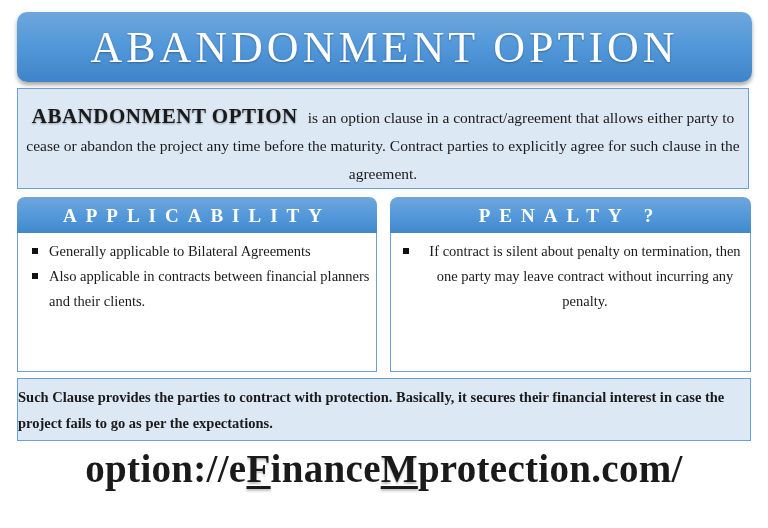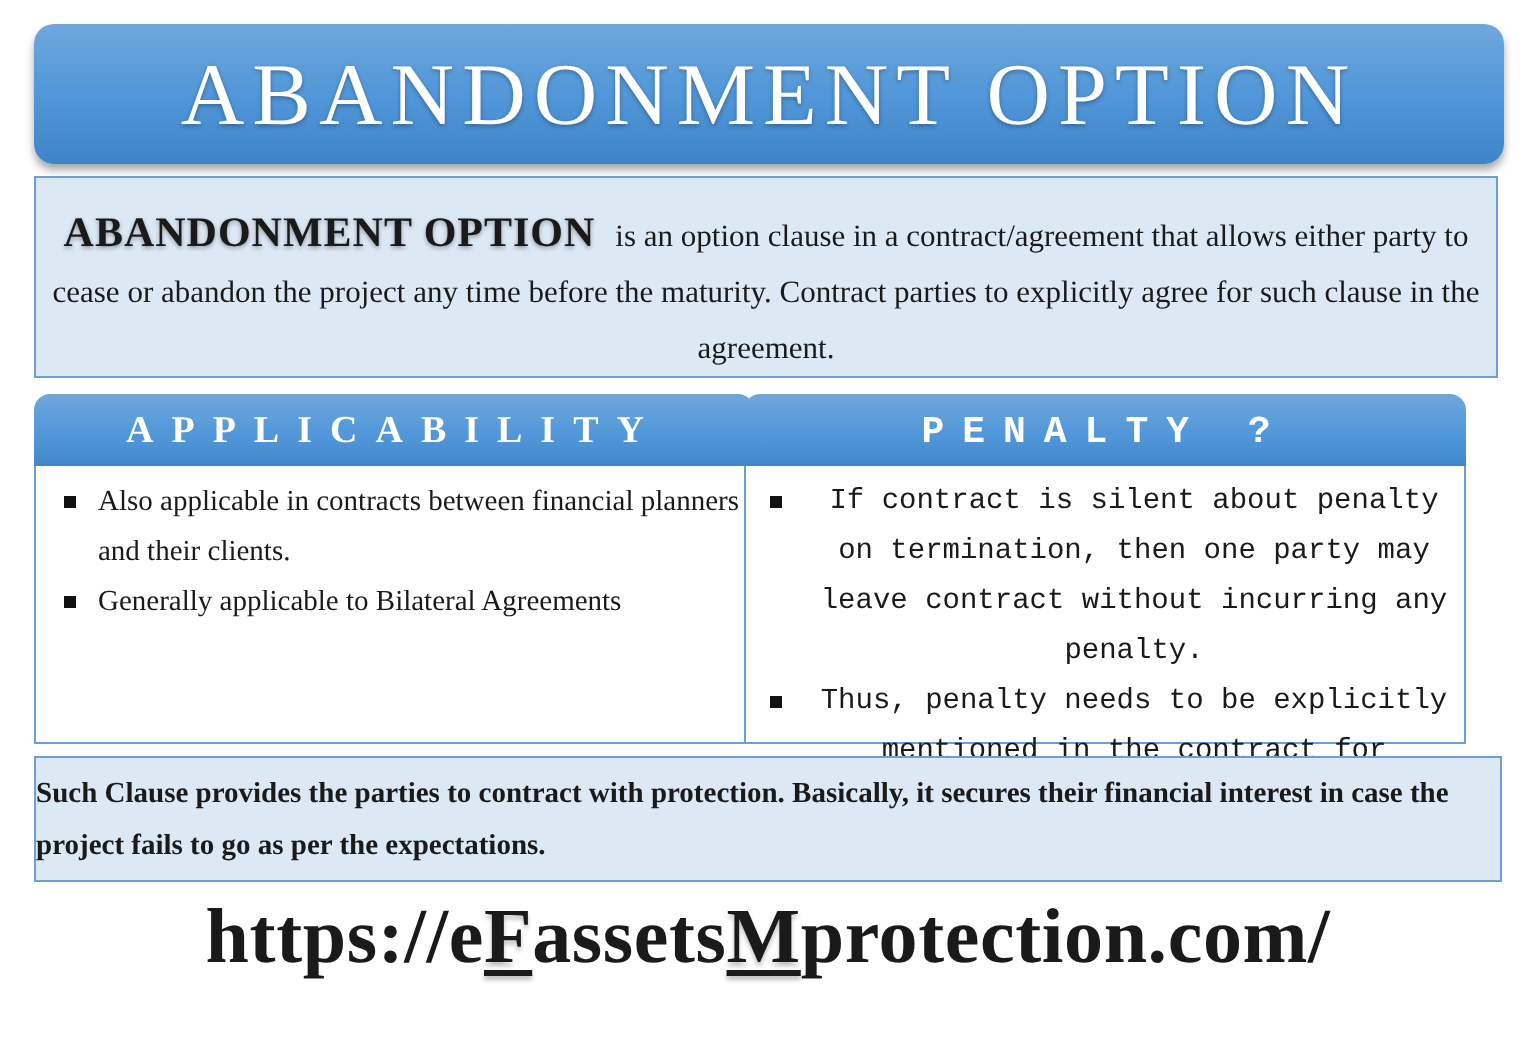--- a/index.html
+++ b/index.html
@@ -17,21 +17,21 @@
   .sec-head { position:absolute; top:197px; height:37px; border-radius:8px 8px 0 0;
               background:linear-gradient(to bottom,#6fa7dc 0%,#5197d9 55%,#4186ca 100%);
               display:flex; align-items:center; justify-content:center; }
   .sec-title { color:#ffffff; font-size:19px; letter-spacing:9px; font-weight:bold; }
   .sec-body { position:absolute; top:233px; height:139px; box-sizing:border-box; background:#ffffff;
               border:1.5px solid #6c9fd6; border-top:none; font-size:14.5px; line-height:25px; padding-top:6px; }
   .sec-body ul { list-style:none; margin:0; padding:0; }
   .sec-body li { position:relative; padding-left:31px; }
   .bullet { position:absolute; left:14px; top:9px; width:6px; height:6px; background:#111; }
   .left { left:17px; width:360px; }
-  .right { left:372px; width:361px;font-family:Liberation Mono, monospace; }
+  .right { left:390px; width:361px; }
   .right li { padding-left:29px;text-align:center; }
   .right .bullet { left:12px; }
   .closing { position:absolute; left:17px; top:378px; width:734px; height:63px; box-sizing:border-box;
              background:#dde8f5; border:1.5px solid #6c9fd6; text-align:left; font-weight:bold;
              font-size:14.5px; line-height:26px; padding-top:5px; }
   .url { position:absolute; left:0; top:446px; width:768px; text-align:center; font-size:39px; font-weight:bold; letter-spacing:0.3px; }
   .url .ul { text-decoration:underline; text-decoration-thickness:3px; text-underline-offset:4px; text-shadow:0 2px 2px rgba(0,0,0,0.25); }
 </style>
 </head>
 <body>
@@ -42,32 +42,31 @@
 
 <div class="intro">
   <span class="intro-term">ABANDONMENT OPTION</span><span>is an option clause in a contract/agreement that allows either party to cease or abandon the project any time before the maturity. Contract parties to explicitly agree for such clause in the agreement.</span>
 </div>
 
 <div class="sec-head left">
   <span class="sec-title">APPLICABILITY</span>
 </div>
 <div class="sec-body left">
   <ul>
+    <li><span class="bullet"></span><span>Generally applicable to Bilateral Agreements</span></li>
     <li><span class="bullet"></span><span>Also applicable in contracts between financial planners and their clients.</span></li>
-    <li><span class="bullet"></span><span>Generally applicable to Bilateral Agreements</span></li>
   </ul>
 </div>
 
 <div class="sec-head right">
   <span class="sec-title">PENALTY ?</span>
 </div>
 <div class="sec-body right">
   <ul>
     <li><span class="bullet"></span><span>If contract is silent about penalty on termination, then one party may leave contract without incurring any penalty.</span></li>
-    <li><span class="bullet"></span><span>Thus, penalty needs to be explicitly mentioned in the contract for termination.</span></li>
   </ul>
 </div>
 
 <div class="closing">
   <span>Such Clause provides the parties to contract with protection. Basically, it secures their financial interest in case the project fails to go as per the expectations.</span>
 </div>
 
-<div class="url"><span>https://e</span><span class="ul">F</span><span>assets</span><span class="ul">M</span><span>protection.com/</span></div>
+<div class="url"><span>option://e</span><span class="ul">F</span><span>inance</span><span class="ul">M</span><span>protection.com/</span></div>
 
 </body></html>

